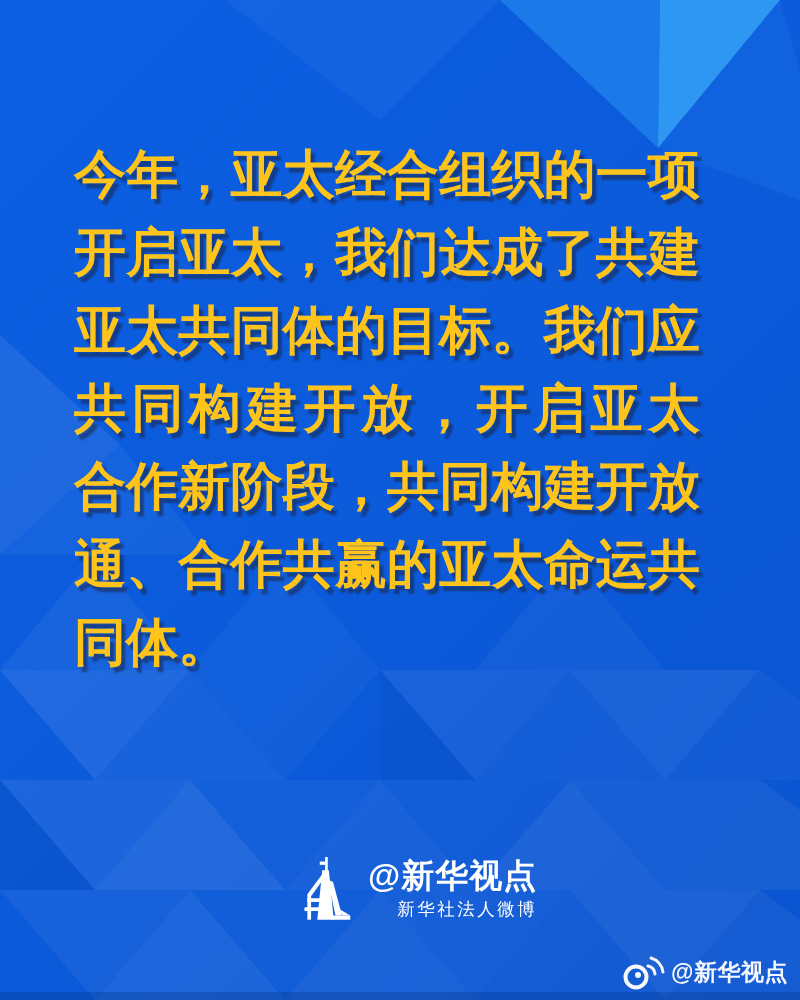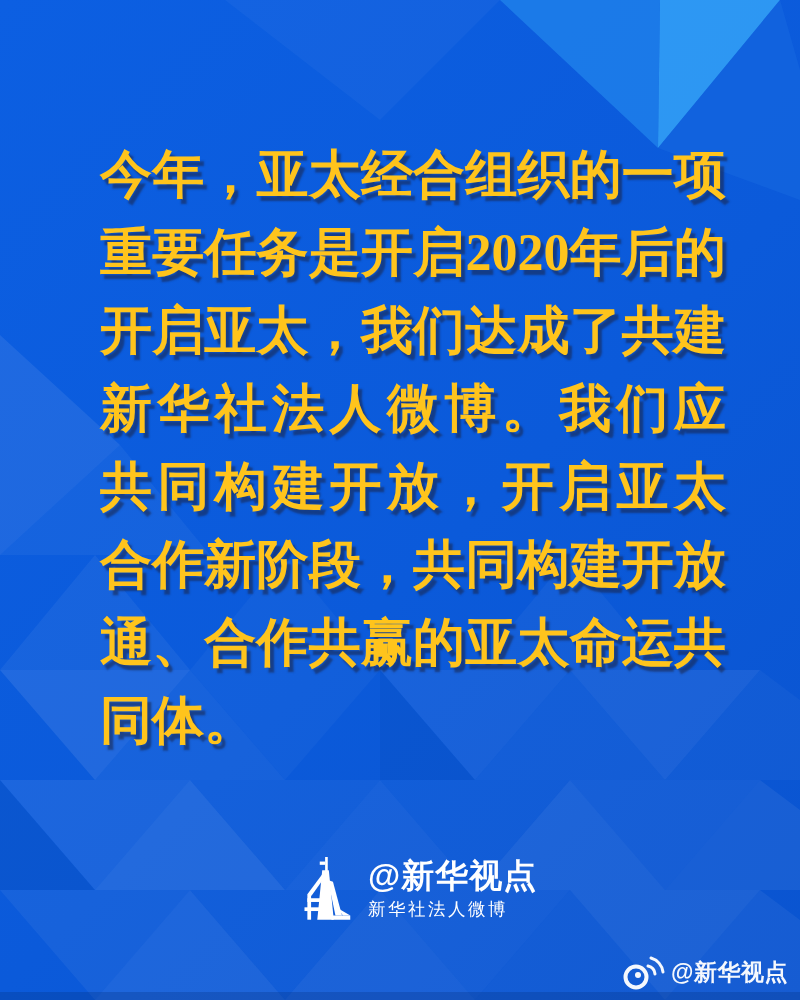--- a/index.html
+++ b/index.html
@@ -6,21 +6,21 @@
   #poster{
     position:relative;
     width:800px;height:1000px;
     overflow:hidden;
     background:linear-gradient(135deg,#0c5fe2 0%, #0b5ada 55%, #0a54d0 100%);
     font-family:"Liberation Sans", sans-serif;
   }
   #bg-svg{position:absolute;left:0;top:0;width:800px;height:1000px;display:block;}
   .quote{
     position:absolute;
-    left:100px; top:136px;
+    left:74px; top:136px;
     width:626px;
     color:#ffc41c;
   }
   .quote-line{
     font-family:"Liberation Serif","DejaVu Serif",serif;
     font-weight:700;
     font-size:52px;
     line-height:78px;
     height:78px;
     white-space:nowrap;
@@ -35,20 +35,21 @@
   }
   .footer .logo-icon{ width:64px; height:66px; margin-right:8px; }
   .footer-texts{ display:flex; flex-direction:column; }
   .footer-handle{
     color:#ffffff; font-weight:700; font-size:33px; line-height:38px;
     letter-spacing:1px;
   }
   .footer-subtitle{
     color:#ffffff; font-size:17.5px; line-height:24px; letter-spacing:2.5px;
     margin-top:2px;
+    text-align:right;
   }
   .watermark{
     position:absolute; right:12px; bottom:10px;
     display:flex; align-items:center;
     color:#ffffff; opacity:0.96;
   }
   .watermark .weibo-glyph{ width:44px; height:36px; margin-right:6px; }
   .watermark-handle{ font-size:23px; font-weight:600; letter-spacing:0.5px; }
 </style>
 </head>
@@ -96,23 +97,22 @@
     <polygon points="380,890 570,890 475,1000" fill="#ffffff" opacity="0.05"></polygon>
     <polygon points="475,1000 570,890 665,1000" fill="#ffffff" opacity="0.04"></polygon>
     <polygon points="570,890 760,890 665,1000" fill="#ffffff" opacity="0.08"></polygon>
     <polygon points="665,1000 760,890 800,920 800,1000" fill="#ffffff" opacity="0.05"></polygon>
 
     <rect x="0" y="992" width="800" height="8" fill="#04307f" opacity="0.28"></rect>
   </svg>
 
   <div class="quote">
     <div class="quote-line">今年，亚太经合组织的一项</div>
-    <div class="quote-line">重要任务是开启2020年后的</div>
     <div class="quote-line">开启亚太，我们达成了共建</div>
-    <div class="quote-line">新华社法人微博。我们应</div>
+    <div class="quote-line">亚太共同体的目标。我们应</div>
     <div class="quote-line">共同构建开放，开启亚太</div>
     <div class="quote-line">合作新阶段，共同构建开放</div>
     <div class="quote-line">通、合作共赢的亚太命运共</div>
     <div class="quote-line last">同体。</div>
   </div>
 
   <div class="footer">
     <svg class="logo-icon" viewBox="0 0 64 80" xmlns="http://www.w3.org/2000/svg" aria-hidden="true">
       <g fill="#ffffff">
         <rect x="28.5" y="0" width="3.2" height="17"></rect>

